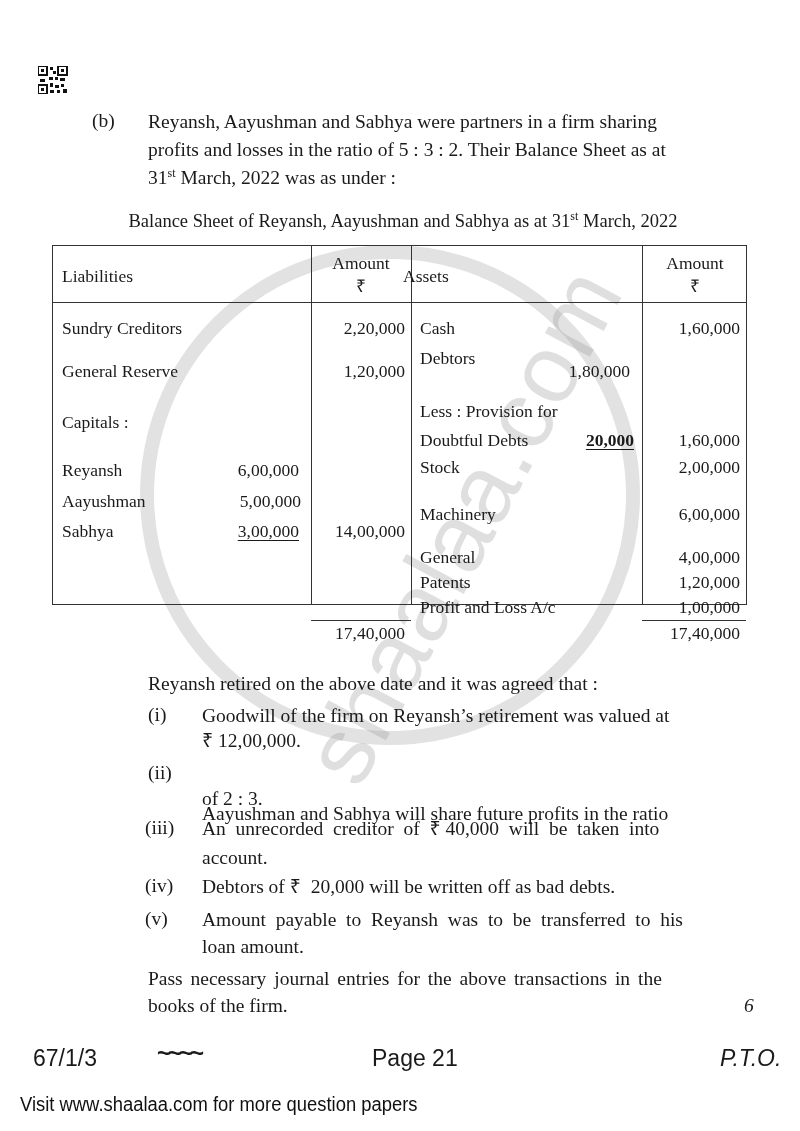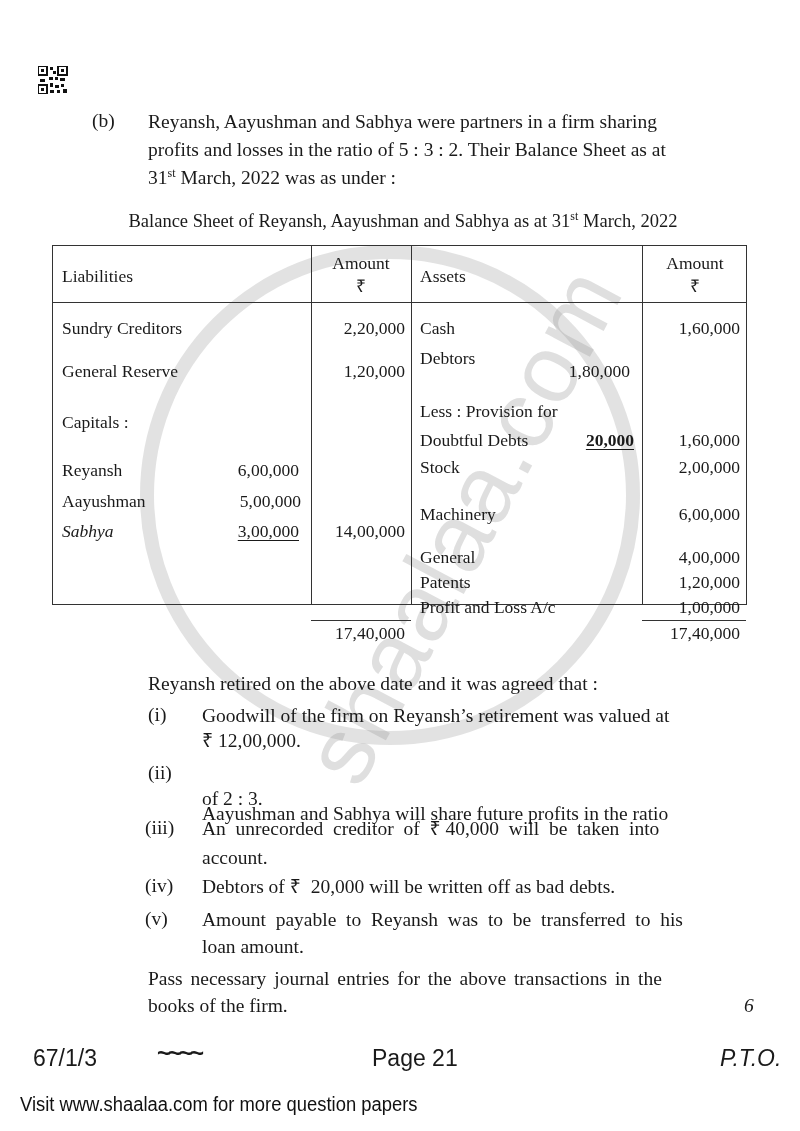--- a/index.html
+++ b/index.html
@@ -74,35 +74,35 @@
   <div class="vline" style="left:258px;"></div>
   <div class="vline" style="left:358px;"></div>
   <div class="vline" style="left:589px;"></div>
   <div class="hline" style="left:0; right:0; top:56px;"></div>
   <div class="hline" style="left:258px; width:100px; top:374px;"></div>
   <div class="hline" style="left:589px; right:0; top:374px;"></div>
 
   <div class="cell" style="left:9px; top:20px;">Liabilities</div>
   <div class="cell c" style="left:258px; width:100px; top:7px;">Amount</div>
   <div class="cell c" style="left:258px; width:100px; top:27px;">₹</div>
-  <div class="cell" style="left:367px; top:20px;">Assets</div>
+  <div class="cell" style="left:350px; top:20px;">Assets</div>
   <div class="cell c" style="left:589px; width:106px; top:7px;">Amount</div>
   <div class="cell c" style="left:589px; width:106px; top:27px;">₹</div>
 
   <div class="cell" style="left:9px; top:72px;">Sundry Creditors</div>
   <div class="cell r" style="left:258px; width:94px; top:72px;">2,20,000</div>
   <div class="cell" style="left:9px; top:115px;">General Reserve</div>
   <div class="cell r" style="left:258px; width:94px; top:115px;">1,20,000</div>
   <div class="cell" style="left:9px; top:166px;">Capitals :</div>
 
   <div class="cell" style="left:9px; top:214px;">Reyansh</div>
   <div class="cell r" style="left:140px; width:106px; top:214px;">6,00,000</div>
   <div class="cell" style="left:9px; top:245px;">Aayushman</div>
   <div class="cell r" style="left:140px; width:108px; top:245px;">5,00,000</div>
-  <div class="cell" style="left:9px; top:275px;font-style:italic;">Sabhya</div>
+  <div class="cell" style="left:9px; top:275px;">Sabhya</div>
   <div class="cell r ul" style="left:140px; width:106px; top:275px;">3,00,000</div>
   <div class="cell r" style="left:258px; width:94px; top:275px;">14,00,000</div>
   <div class="cell r" style="left:258px; width:94px; top:377px;">17,40,000</div>
 
   <div class="cell" style="left:367px; top:72px;">Cash</div>
   <div class="cell r" style="left:589px; width:98px; top:72px;">1,60,000</div>
   <div class="cell" style="left:367px; top:102px;">Debtors</div>
   <div class="cell r" style="left:470px; width:107px; top:115px;">1,80,000</div>
   <div class="cell" style="left:367px; top:155px;">Less : Provision  for</div>
   <div class="cell" style="left:367px; top:184px;">Doubtful Debts</div>

